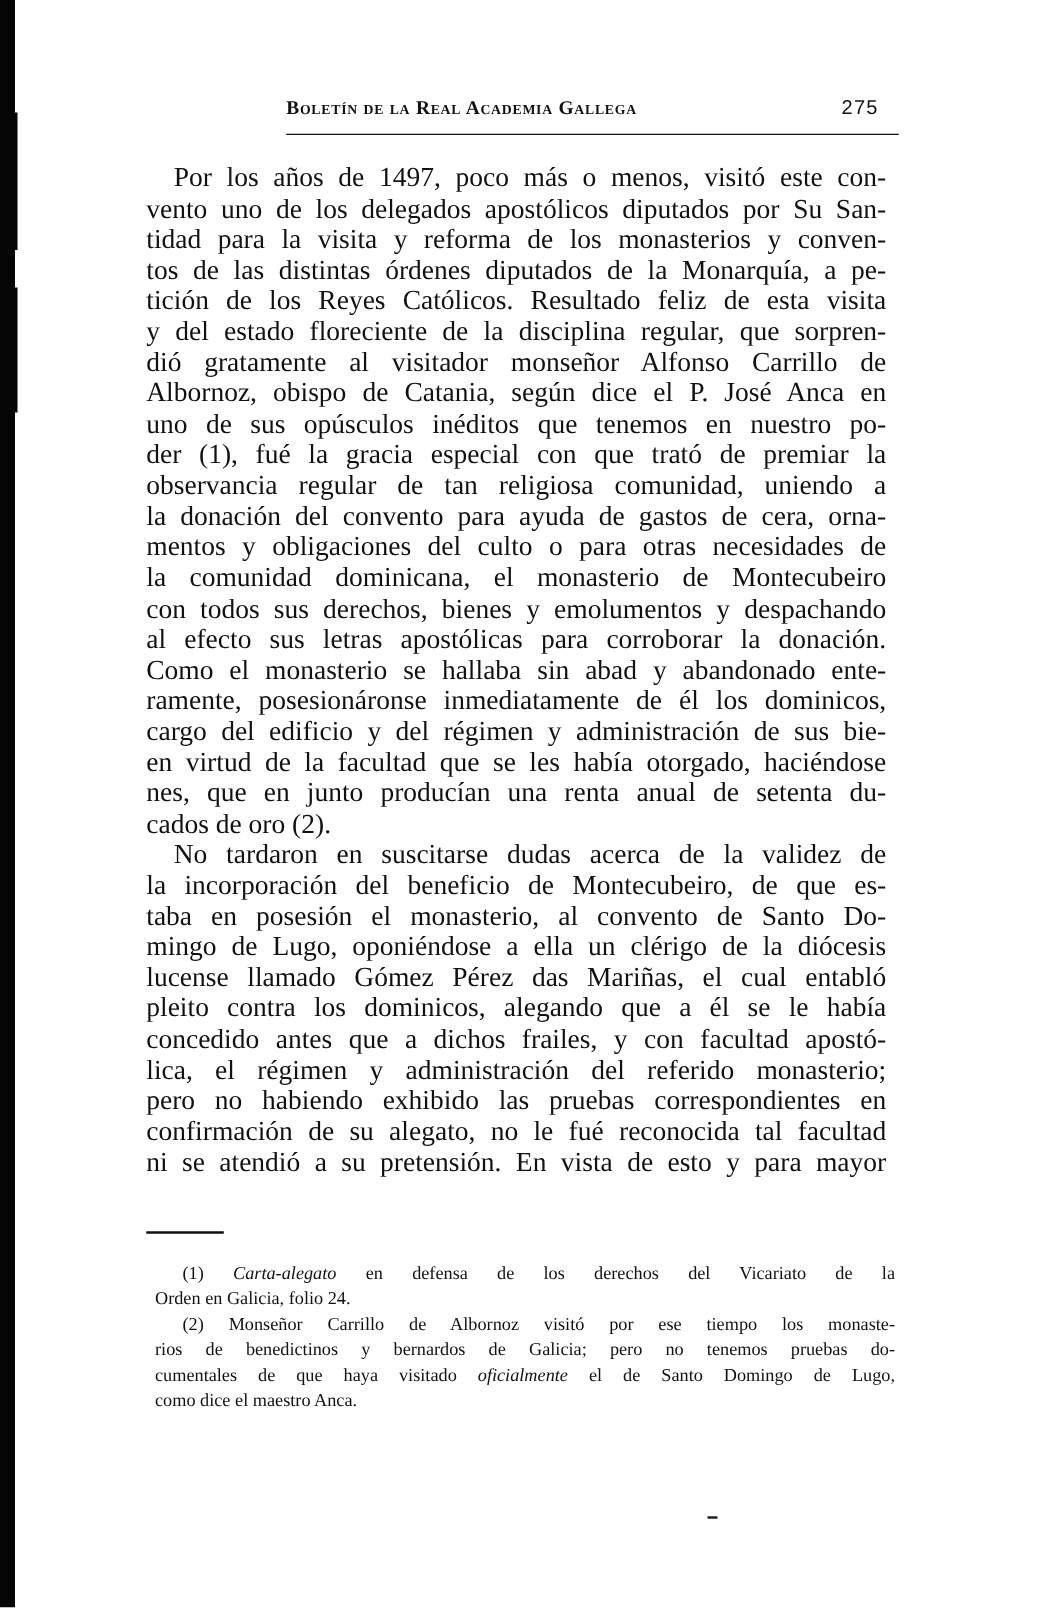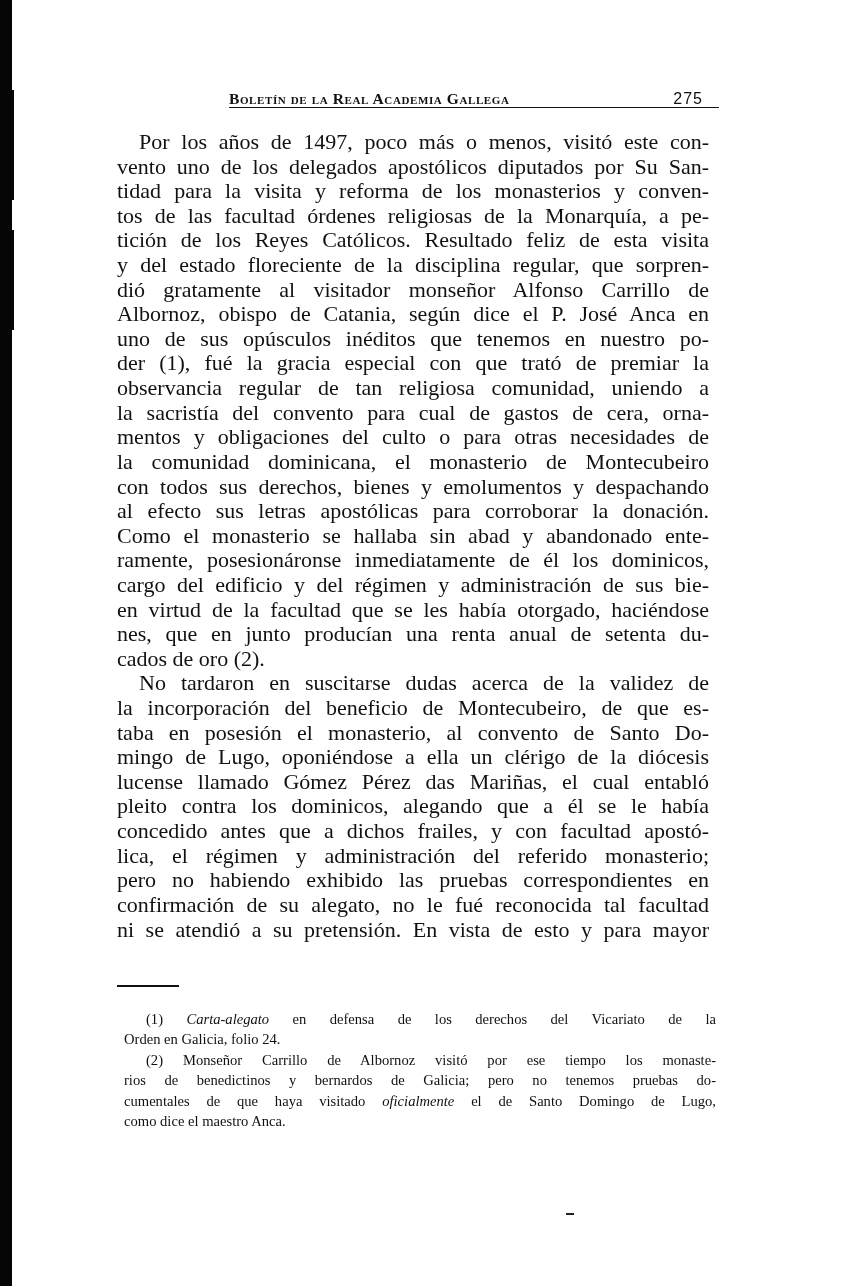--- a/index.html
+++ b/index.html
@@ -25,21 +25,21 @@
     }
     .scan-edge-notch {
       position: absolute;
       left: 12px;
       width: 2px;
       background: #050505;
     }
     .running-head {
       position: absolute;
       left: 229px;
-      top: 90px;
+      top: 78px;
       width: 480px;
       height: 28px;
     }
     .running-title {
       position: absolute;
       left: 0;
       top: 0;
       font-family: "Liberation Serif", serif;
       font-variant: small-caps;
       font-weight: bold;
@@ -133,29 +133,29 @@
 <div class="running-head">
   <span class="running-title">Boletín de la Real Academia Gallega</span>
   <span class="page-number">275</span>
 </div>
 <div class="head-rule"></div>
 
 <div class="body-text">
   <div class="line indent">Por los años de 1497, poco más o menos, visitó este con-</div>
   <div class="line">vento uno de los delegados apostólicos diputados por Su San-</div>
   <div class="line">tidad para la visita y reforma de los monasterios y conven-</div>
-  <div class="line">tos de las facultad órdenes religiosas de la Monarquía, a pe-</div>
+  <div class="line">tos de las distintas órdenes diputados de la Monarquía, a pe-</div>
   <div class="line">tición de los Reyes Católicos. Resultado feliz de esta visita</div>
   <div class="line">y del estado floreciente de la disciplina regular, que sorpren-</div>
   <div class="line">dió gratamente al visitador monseñor Alfonso Carrillo de</div>
   <div class="line">Albornoz, obispo de Catania, según dice el P. José Anca en</div>
   <div class="line">uno de sus opúsculos inéditos que tenemos en nuestro po-</div>
   <div class="line">der (1), fué la gracia especial con que trató de premiar la</div>
   <div class="line">observancia regular de tan religiosa comunidad, uniendo a</div>
-  <div class="line">la sacristía del convento para cual de gastos de cera, orna-</div>
+  <div class="line">la donación del convento para ayuda de gastos de cera, orna-</div>
   <div class="line">mentos y obligaciones del culto o para otras necesidades de</div>
   <div class="line">la comunidad dominicana, el monasterio de Montecubeiro</div>
   <div class="line">con todos sus derechos, bienes y emolumentos y despachando</div>
   <div class="line">al efecto sus letras apostólicas para corroborar la donación.</div>
   <div class="line">Como el monasterio se hallaba sin abad y abandonado ente-</div>
   <div class="line">ramente, posesionáronse inmediatamente de él los dominicos,</div>
   <div class="line">cargo del edificio y del régimen y administración de sus bie-</div>
   <div class="line">en virtud de la facultad que se les había otorgado, haciéndose</div>
   <div class="line">nes, que en junto producían una renta anual de setenta du-</div>
   <div class="line last">cados de oro (2).</div>

